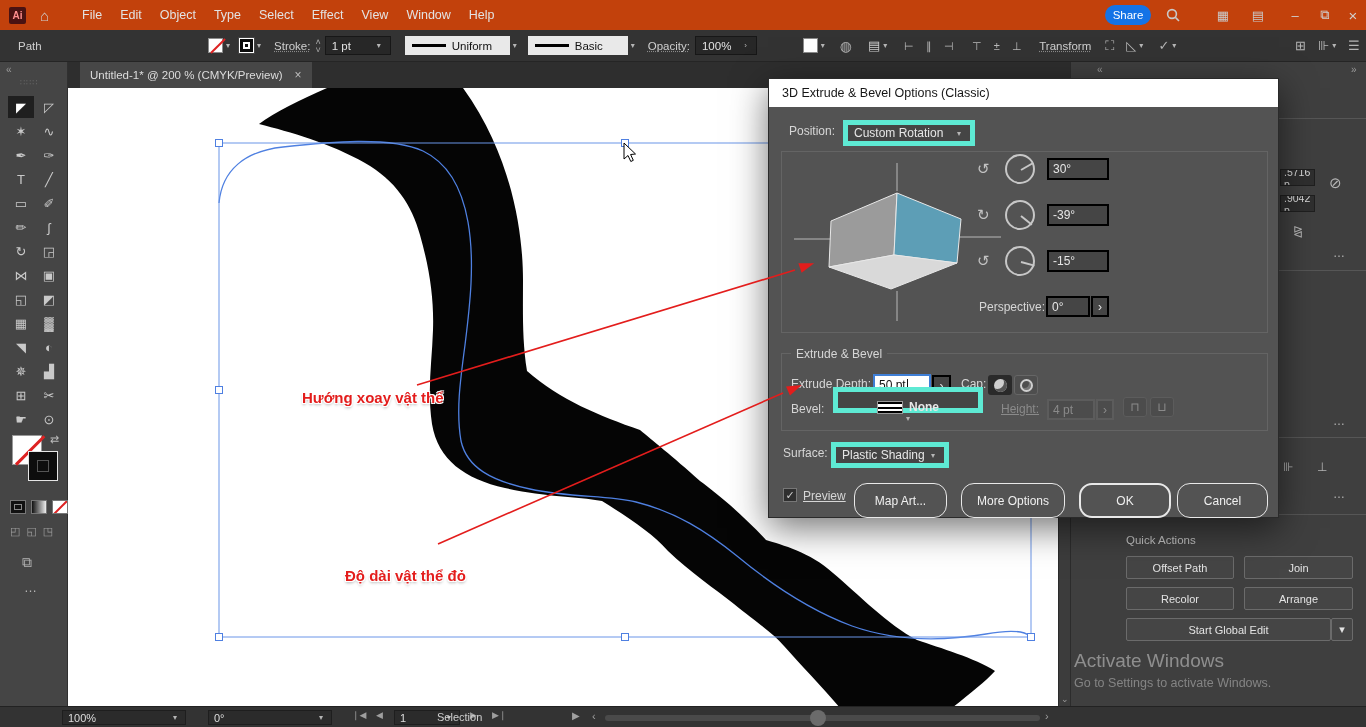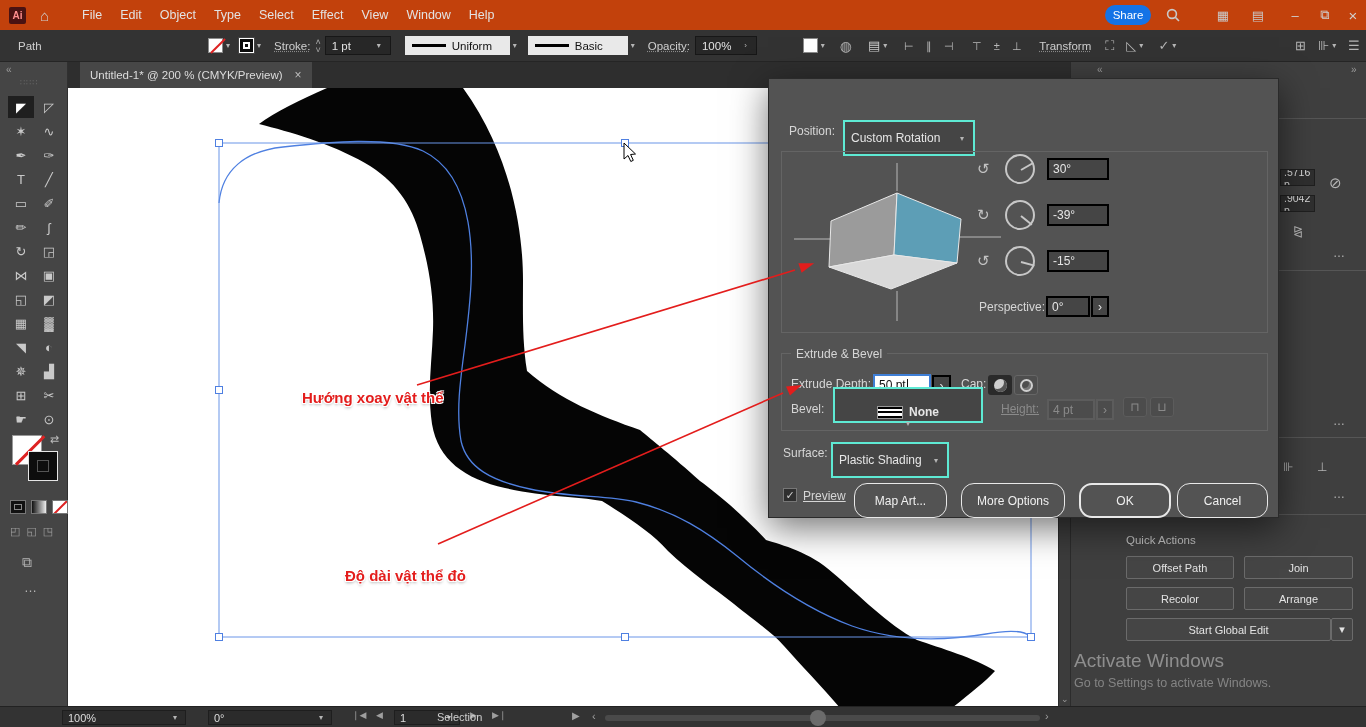--- a/index.html
+++ b/index.html
@@ -52,21 +52,21 @@
   
   #canvas { left:68px; top:88px; width:1002px; height:618px; background:#ffffff; overflow:hidden; }
   #vsb { left:1058px; top:88px; width:12px; height:618px; background:#3c3c3c; border-left:1px solid #2b2b2b; }
 
   
   #dialog { left:768px; top:78px; width:511px; height:440px; background:#535353; z-index:10;
     box-shadow:0 10px 34px rgba(0,0,0,.55); border:1px solid #2a2a2a; font-size:12px; }
   #dlg-title { height:28px; background:#ffffff; color:#161616; display:flex; align-items:center; padding-left:13px; font-size:12.5px; }
   .grp { position:absolute; border:1px solid #646464; }
   .dfield { background:#454545; border:2px solid #000000; color:#e6e6e6; display:flex; align-items:center; padding:0 4px; }
-  .ddd { background:#454545; border:2px solid #5eead4; color:#e6e6e6; display:flex; align-items:center; justify-content:space-between; padding:16px 6px; }
+  .ddd { background:#454545; border:5px solid #5eead4; color:#e6e6e6; display:flex; align-items:center; justify-content:space-between; padding:8px 6px; }
   .dial { position:relative; width:30px; height:30px; border:2px solid #c7c7c7; border-radius:50%; display:inline-block; }
   .needle { position:absolute; left:14px; top:13px; width:14px; height:2px; background:#c7c7c7; transform-origin:0 50%; }
   .dialrow { position:relative; height:46px; }
   .dialicon { position:absolute; left:0; top:6px; font-size:15px; color:#c2c2c2; }
   .pill { position:absolute; height:35px; border:1.5px solid #e8e8e8; border-radius:13px; background:transparent;
     color:#f0f0f0; font-size:12px; display:flex; align-items:center; justify-content:center; }
   .pill.ok { border-width:2.5px; }
   .disab { color:#8a8a8a; }
   .dfield.dis { background:#4c4c4c; border-color:#5c5c5c; color:#8a8a8a; }
   .capbtn { width:24px; height:20px; border-radius:3px; display:flex; align-items:center; justify-content:center; }
@@ -363,20 +363,21 @@
     <div class="qa-btn" style="left:173px;top:494px;width:109px;">Join</div>
     <div class="qa-btn" style="left:55px;top:525px;width:108px;">Recolor</div>
     <div class="qa-btn" style="left:173px;top:525px;width:109px;">Arrange</div>
     <div class="qa-btn" style="left:55px;top:556px;width:205px;">Start Global Edit</div>
     <div class="qa-btn" style="left:260px;top:556px;width:22px;">▾</div>
     <div class="wmark1 abs" style="left:3px;top:588px;">Activate Windows</div>
     <div class="wmark2 abs" style="left:3px;top:614px;">Go to Settings to activate Windows.</div>
   </div>
 
   <div id="dialog" class="abs">
+    <div id="dlg-title">3D Extrude &amp; Bevel Options (Classic)</div>
 
     <span class="abs" style="left:20px;top:45px;">Position:</span>
     <span class="ddd abs" style="left:74px;top:41px;width:132px;height:21px;">
       <span>Custom Rotation</span>
         <span class="chev">▾</span>
       </span>
 
     <div class="grp" style="left:12px;top:72px;width:487px;height:182px;"></div>
 
     <svg class="abs" style="left:20px;top:80px;" width="220" height="166" viewBox="0 0 220 166">

